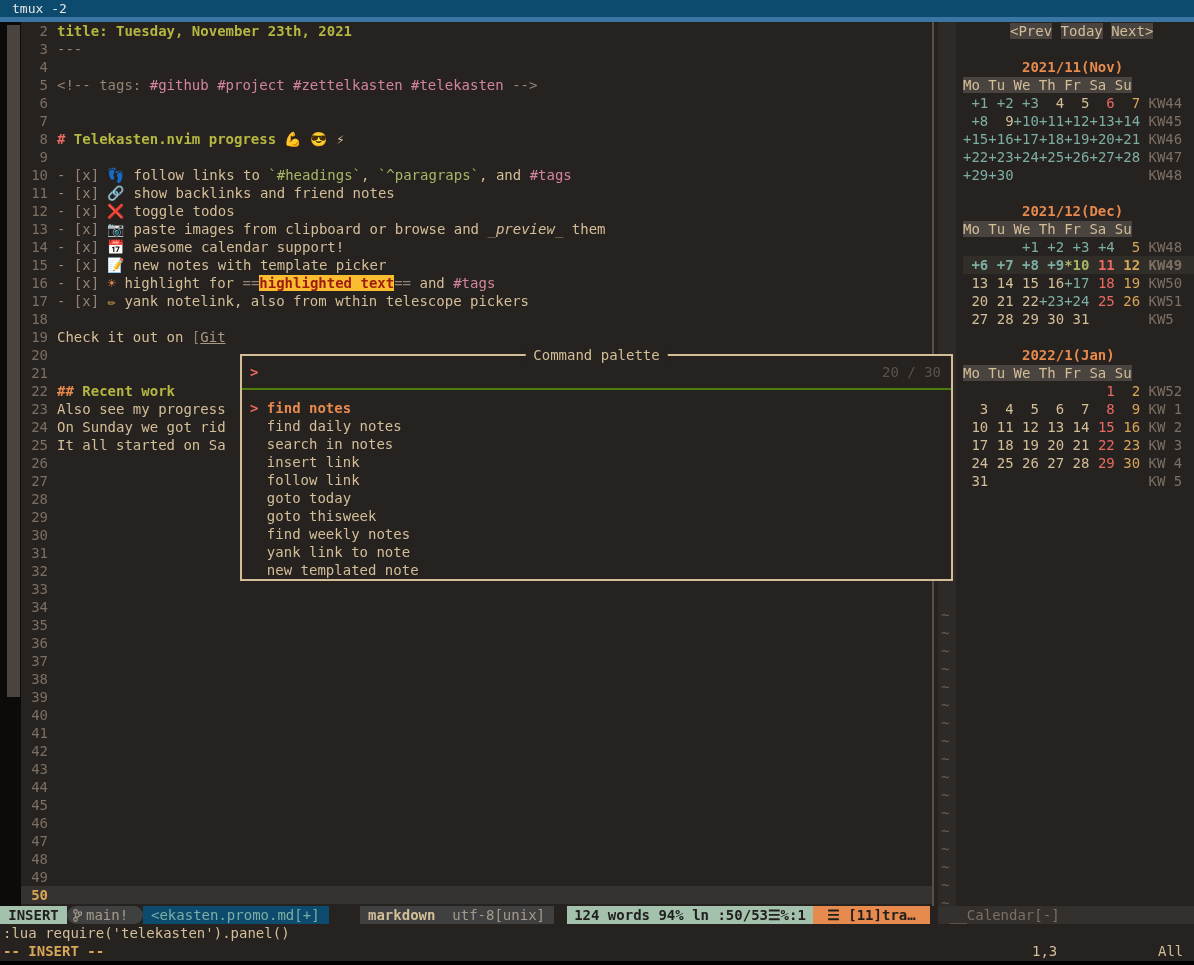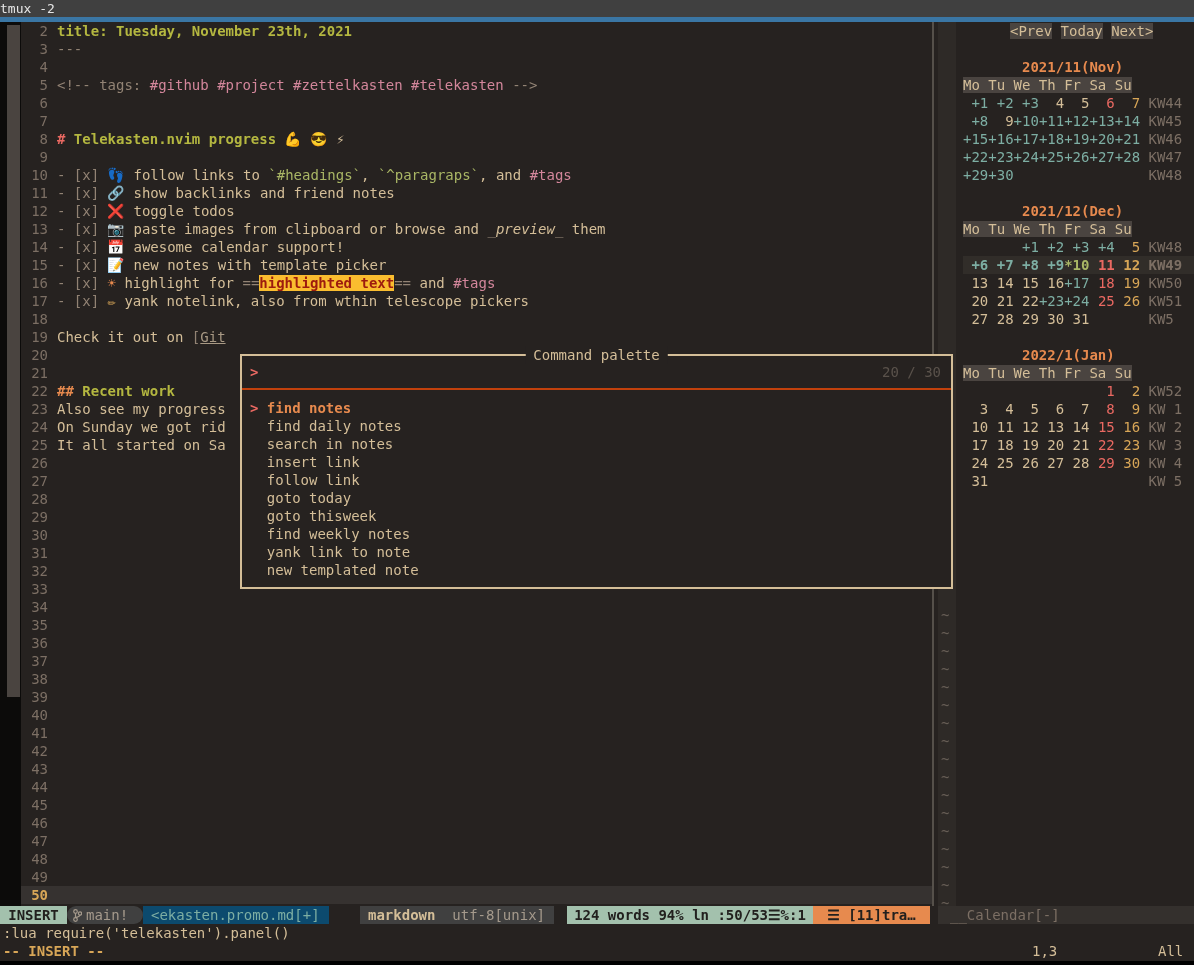--- a/index.html
+++ b/index.html
@@ -2,22 +2,22 @@
 <html><head>
 <meta charset="utf-8">
 <style>
   * { margin:0; padding:0; box-sizing:border-box; }
   html,body { width:1194px; height:965px; background:#000; overflow:hidden;
     font-family:"DejaVu Sans Mono", monospace; font-size:14px; }
   .abs { position:absolute; }
   #screen { position:relative; width:1194px; height:965px; background:#000; }
 
   
-  #tmux-bar { left:0; top:0; width:1194px; height:23px; background:#404040; color:#e6e6e6;
-    font-size:13px; line-height:17px; padding-left:0; }
+  #tmux-bar { left:0; top:0; width:1194px; height:23px; background:#0c4a6e; color:#e6e6e6;
+    font-size:13px; line-height:17px; padding-left:12px; }
   #title-underline { left:0; top:17px; width:1194px; height:5px; background:#3a76a4; }
   #term { left:0; top:22px; width:1194px; height:939px; background:#262220; }
 
   
   #scroll-lane { left:0; top:0; width:21px; height:884px; background:#0c0b0a; }
   #scroll-thumb { left:7px; top:3px; width:13px; height:672px; background:#4a4440; }
 
   
   #editor { left:21px; top:0px; width:911px; height:884px; overflow:hidden; }
   .line { position:relative; height:18px; line-height:18px; white-space:pre; display:flex; }
@@ -48,21 +48,21 @@
   .cal-btn { background:#4a4440; color:#d4be98; }
 
   
   #palette { left:240px; top:332px; width:713px; background:#262220;
     border:2px solid #d4be98; z-index:5; }
   #palette-title { position:absolute; top:-10px; left:50%; transform:translateX(-50%);
     background:#262220; padding:0 8px; color:#d4be98; height:18px; line-height:18px; }
   #palette-prompt-row { height:32px; line-height:32px; padding:0 8px; position:relative; }
   #palette-prompt { color:#ea6962; font-weight:bold; }
   #palette-counter { position:absolute; right:10px; top:0; color:#5a524b; }
-  #palette-list { border-top:2px solid #c2410c; padding:9px 8px 8px 8px; }
+  #palette-list { border-top:2px solid #4d7c0f; padding:9px 8px 0 8px; }
   .pal-item { height:18px; line-height:18px; white-space:pre; color:#d4be98; }
   .pal-item.sel .pal-label { color:#e78a4e; font-weight:bold; }
   .sel-prefix { color:#ea6962; font-weight:bold; }
 
   
   #statusline { left:0; top:884px; width:930px; height:18px; background:#262220; }
   .seg { position:absolute; top:0; height:18px; line-height:18px; white-space:pre; }
   #seg-mode { left:0; width:67px; background:#a3c1ad; color:#22201e; font-weight:bold; text-align:center; }
   #seg-branch { left:67px; width:76px; background:#404040; color:#a59a8c; padding-left:6px;border-radius:9px; }
   #seg-file { left:143px; width:186px; background:#0c4a6e; color:#7daea3; padding-left:8px; }

